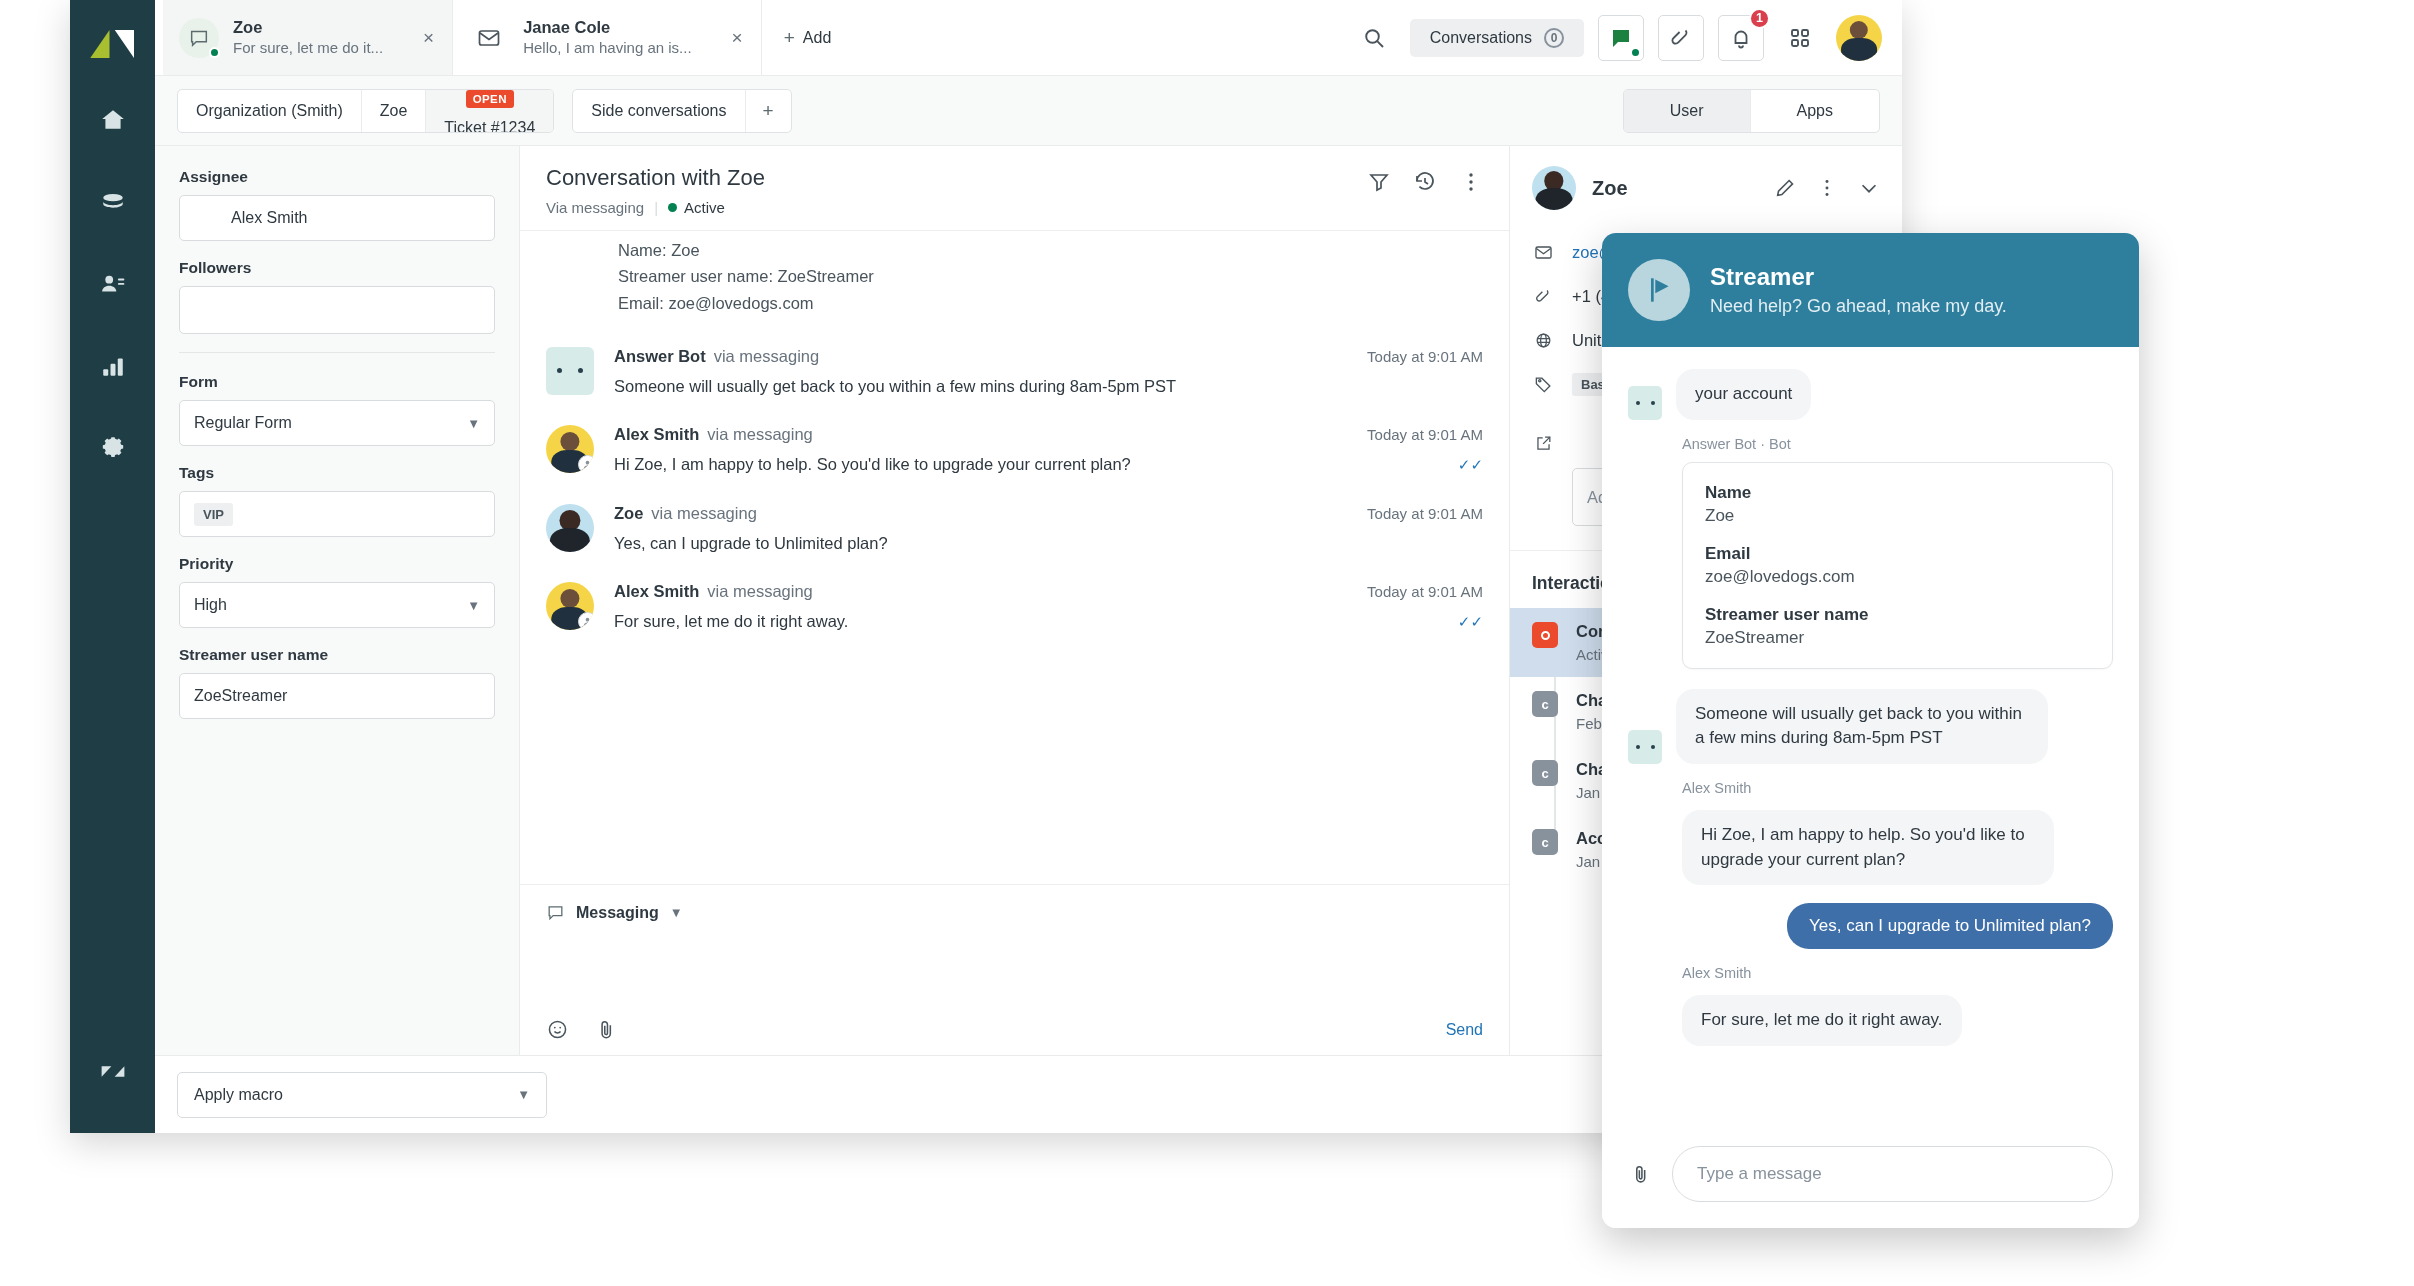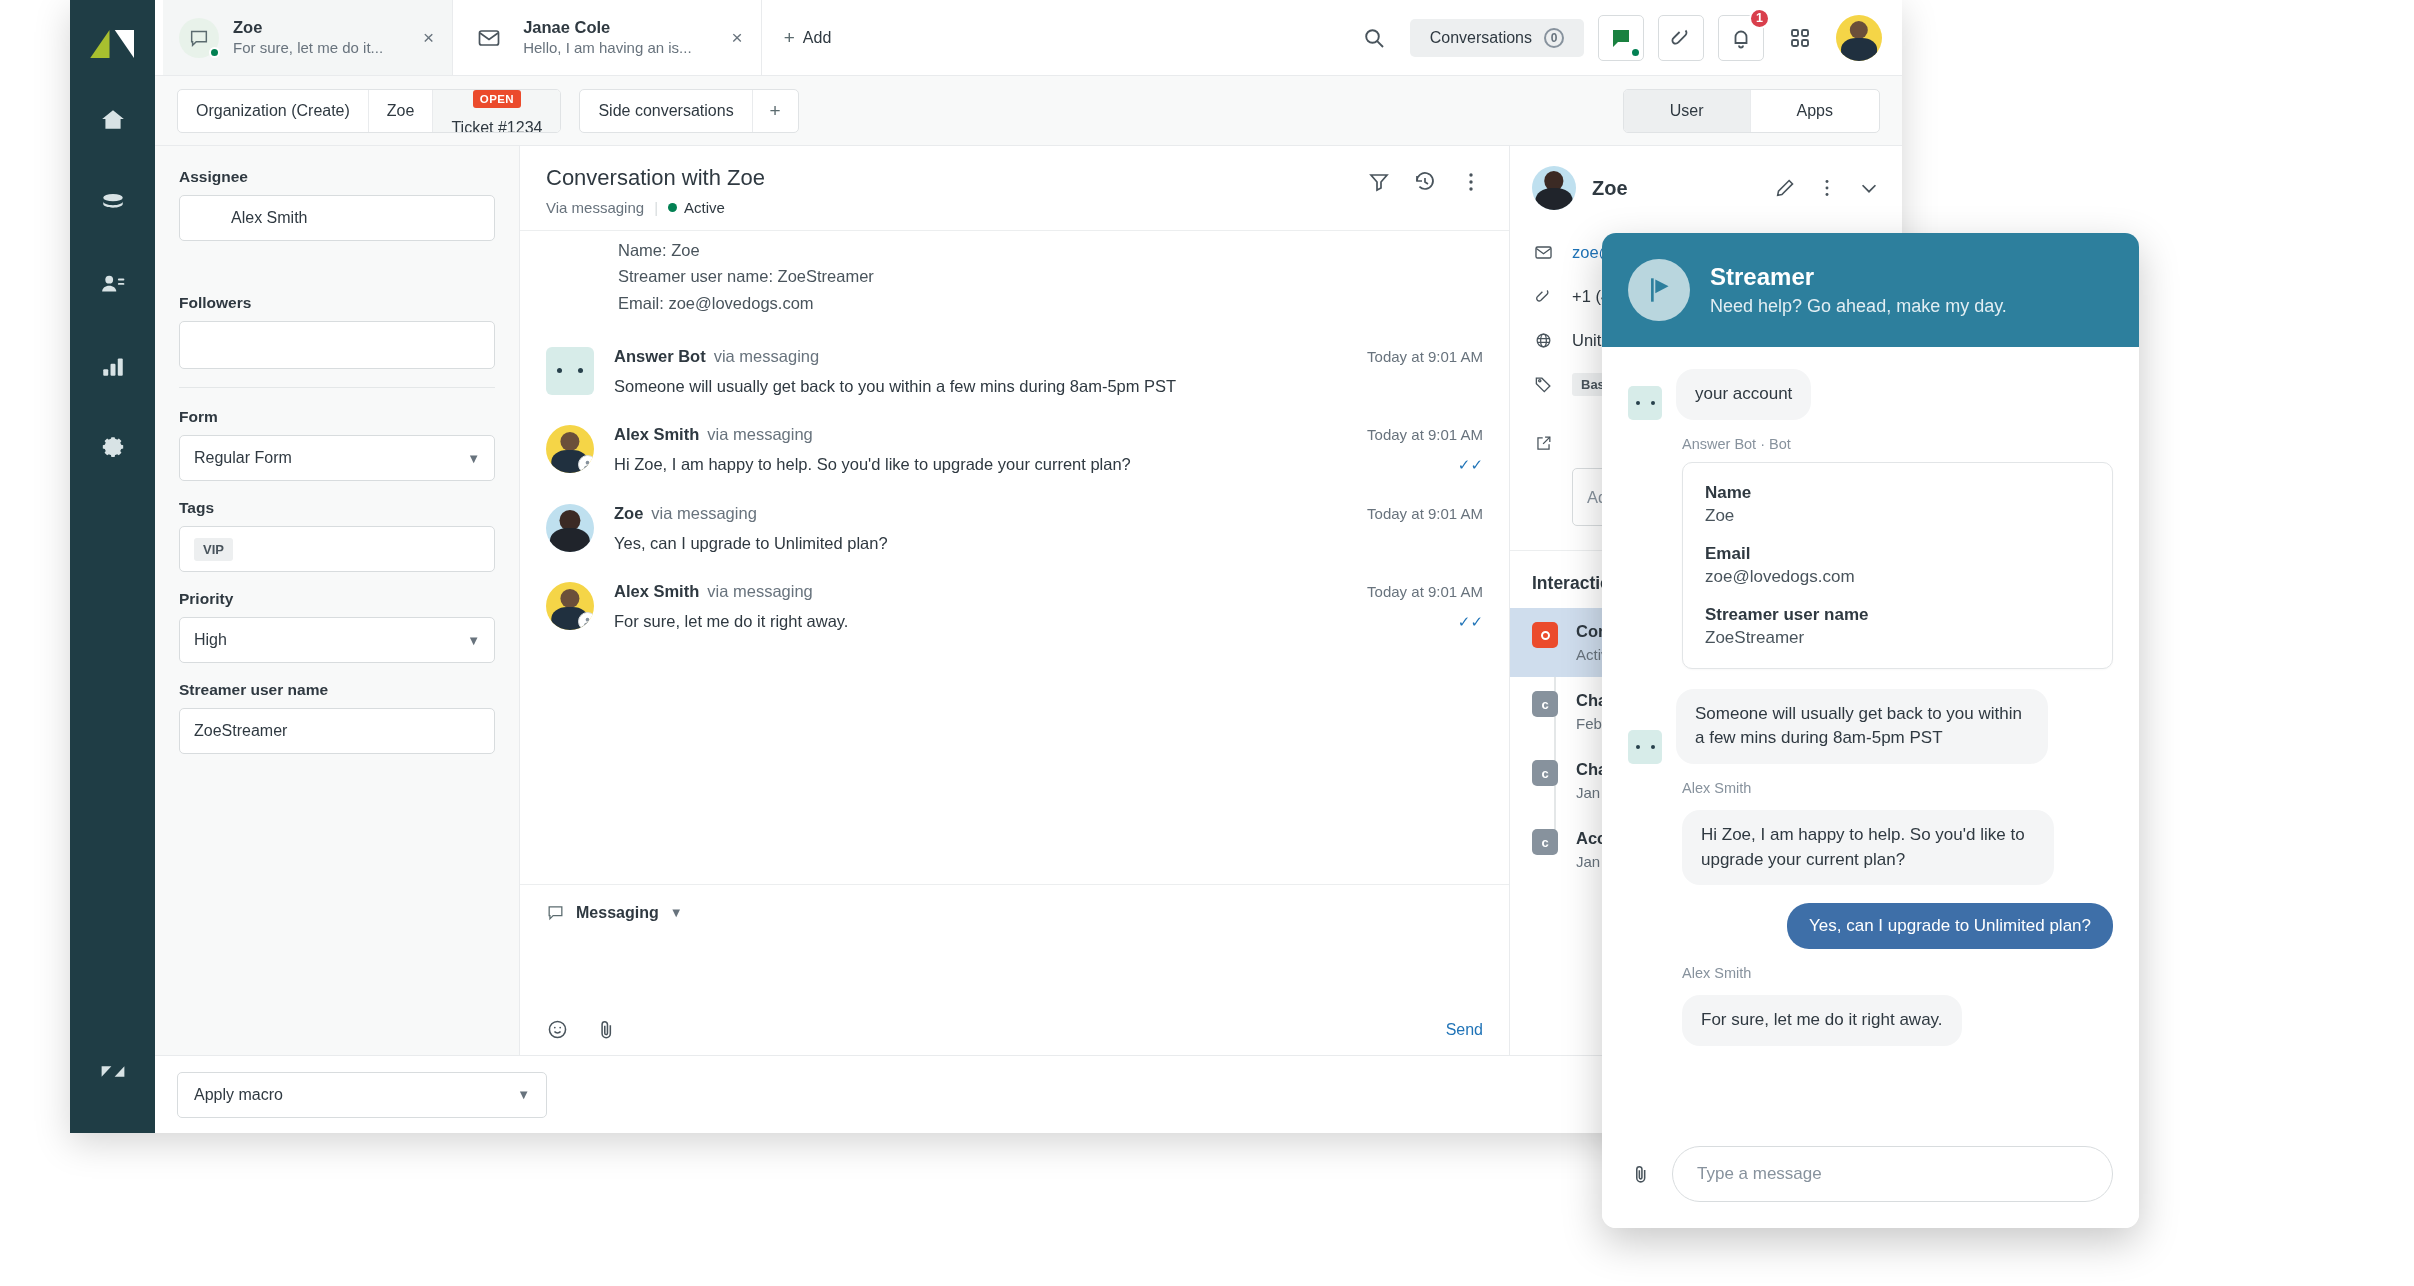--- a/index.html
+++ b/index.html
@@ -122,21 +122,21 @@
   .seg div { padding: 0 46px; height: 42px; display: flex; align-items: center; font-size: 16px; color: #2f3941; cursor: pointer;}
   .seg div.on { background: #edeff0; }
   .seg div + div { border-left: 1px solid #e9ebed; }
 
   
   .body3 { flex: 1 1 auto; display: flex; min-height: 0; }
 
   
   .props { width: 365px; flex: 0 0 365px; background: #f8f9f9; border-right: 1px solid #e9ebed; padding: 22px 24px; overflow: hidden;}
   .props .group { padding-bottom: 18px; }
-  .props .group.sep { border-bottom: 1px solid #e4e7e8; margin-bottom: 20px; margin-top: 35px; }
+  .props .group.sep { border-bottom: 1px solid #e4e7e8; margin-bottom: 20px; }
   .fld-label { font-size: 15.5px; font-weight: bold; color: #2f3941; margin-bottom: 9px; }
   .fld {
     height: 46px; background: #fff; border: 1px solid #d8dcde; border-radius: 5px;
     display: flex; align-items: center; padding: 0 14px; font-size: 16px; color: #2f3941; cursor: pointer;
   }
   .fld.tall { height: 48px; }
   .fld .chev { margin-left: auto; color: #68737d; font-size: 13px; }
   .fld .mini-av { width: 26px; height: 26px; border-radius: 50%; margin-right: 11px; overflow: hidden; flex: 0 0 26px;}
   .tagchip { background: #edeff0; color: #49545c; font-size: 13px; font-weight: bold; padding: 4px 9px; border-radius: 3px; }
 
@@ -409,21 +409,21 @@
           </div>
           <div class="user-avatar">
               <div class="av-alex"></div>
             </div>
         </div>
       </div>
 
       <div class="crumbbar">
         <div class="crumbs">
           <div class="crumb">
-            <span>Organization (Create)</span>
+            <span>Organization (Smith)</span>
           </div>
           <div class="crumb">
             <span>Zoe</span>
           </div>
           <div class="crumb sel">
             <span class="state-badge">OPEN</span>
             <span>Ticket #1234</span>
           </div>
         </div>
         <div class="sidec">

